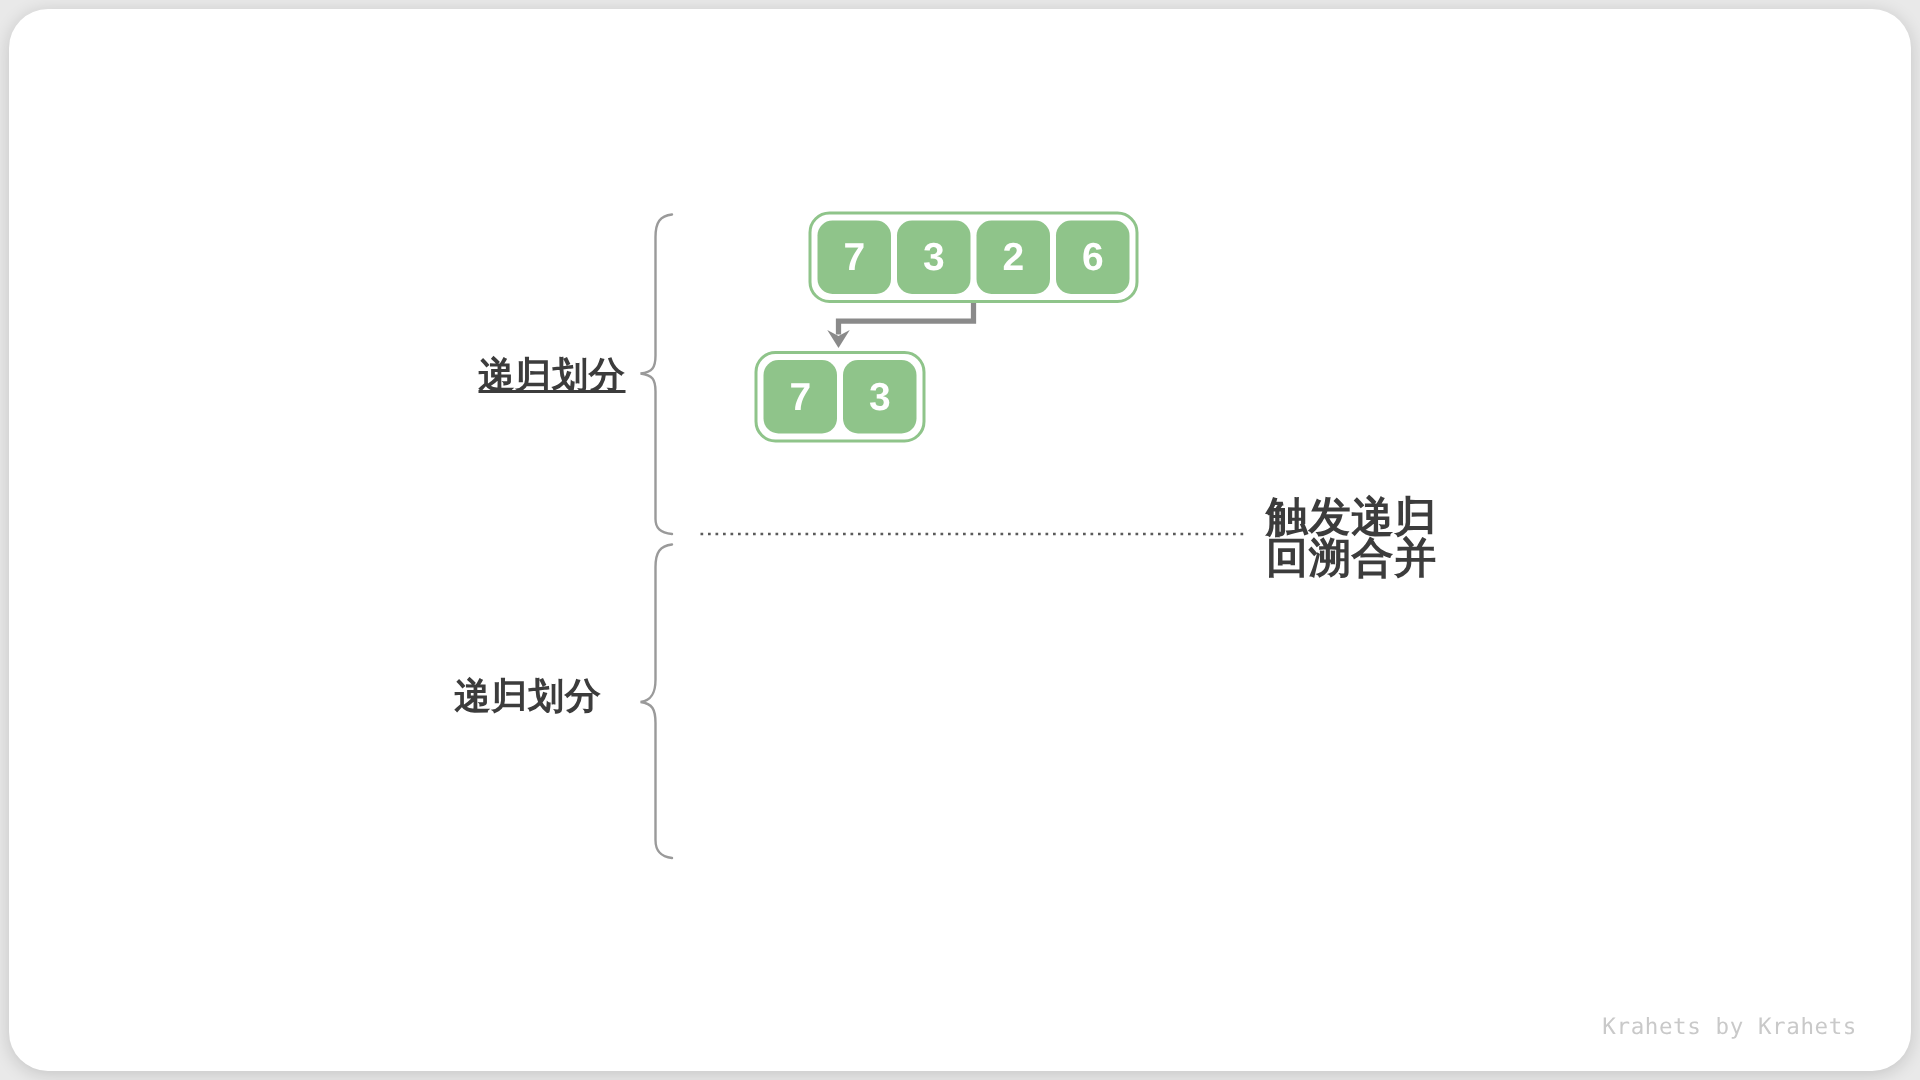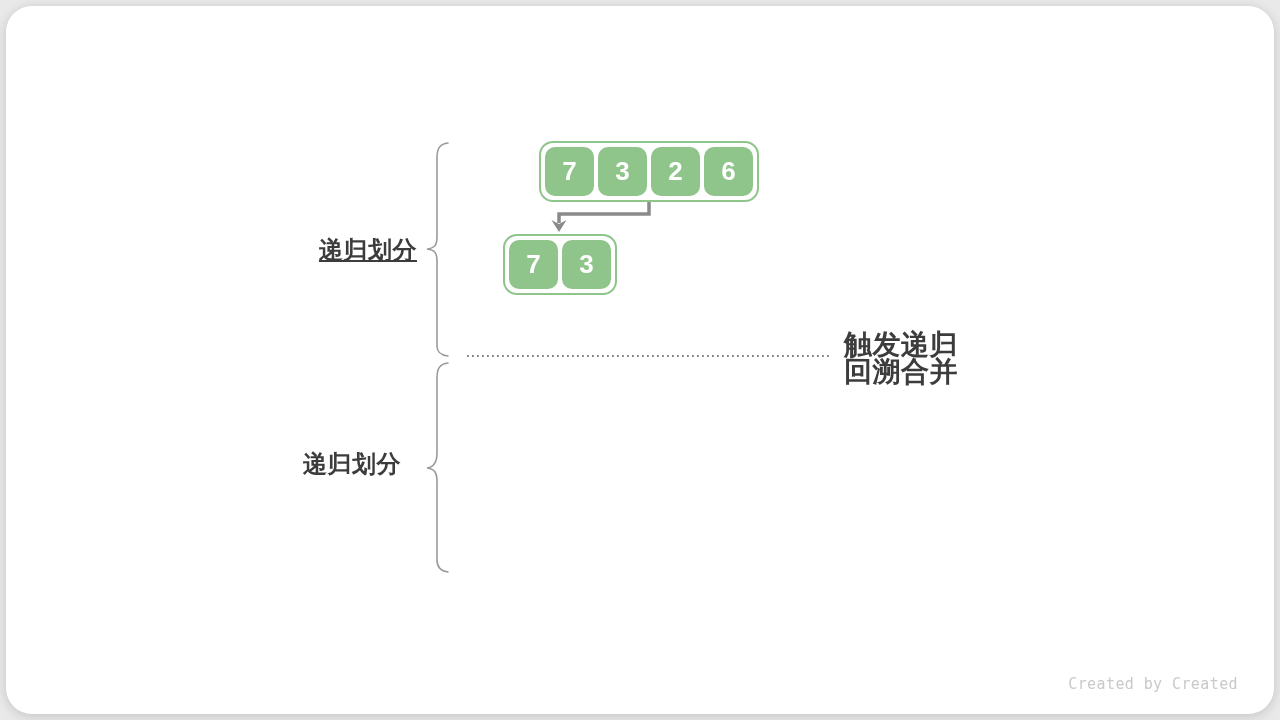--- a/index.html
+++ b/index.html
@@ -112,15 +112,15 @@
   <div class="array-box level2">
       <div class="cell">7</div>
       <div class="cell">3</div>
     </div>
 
   <div class="annotation">
     <div>触发递归</div>
     <div>回溯合并</div>
   </div>
 
-  <div class="credit">Created by Created</div>
+  <div class="credit">Krahets by Krahets</div>
 
 </div>
 
 </body></html>

